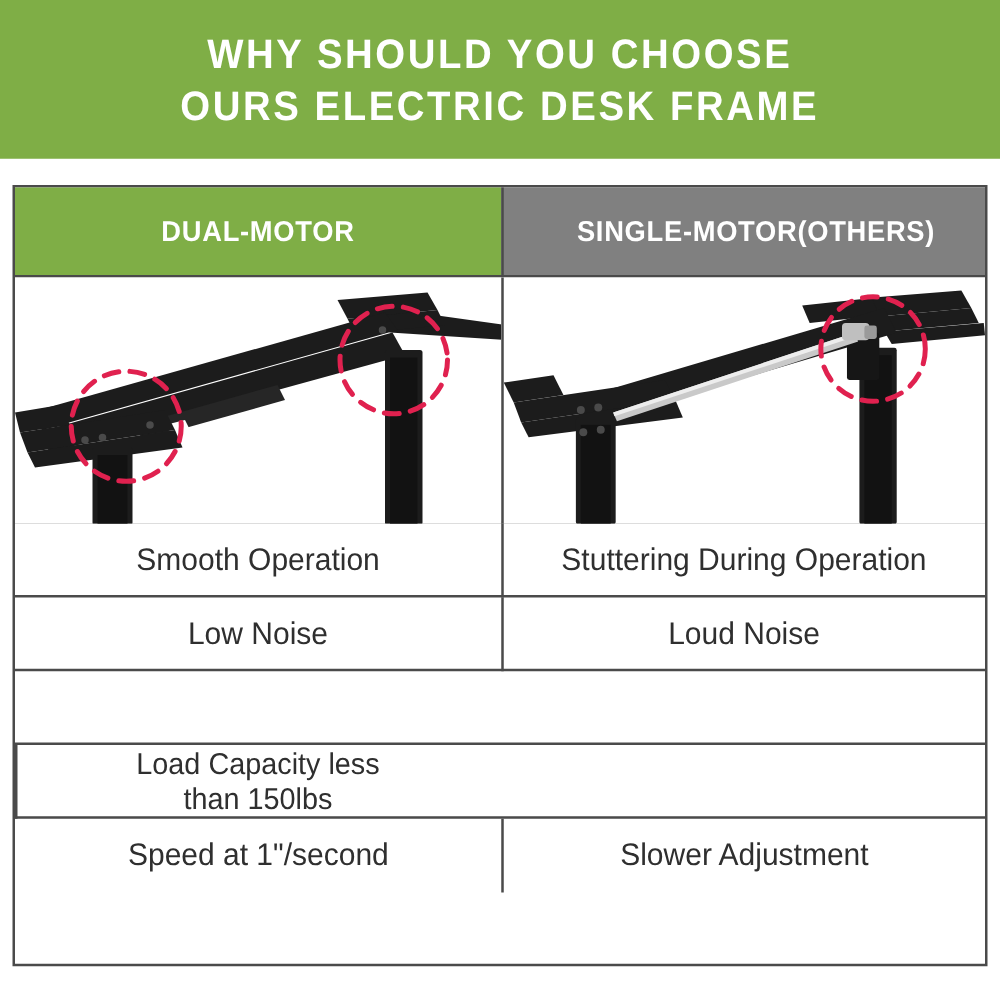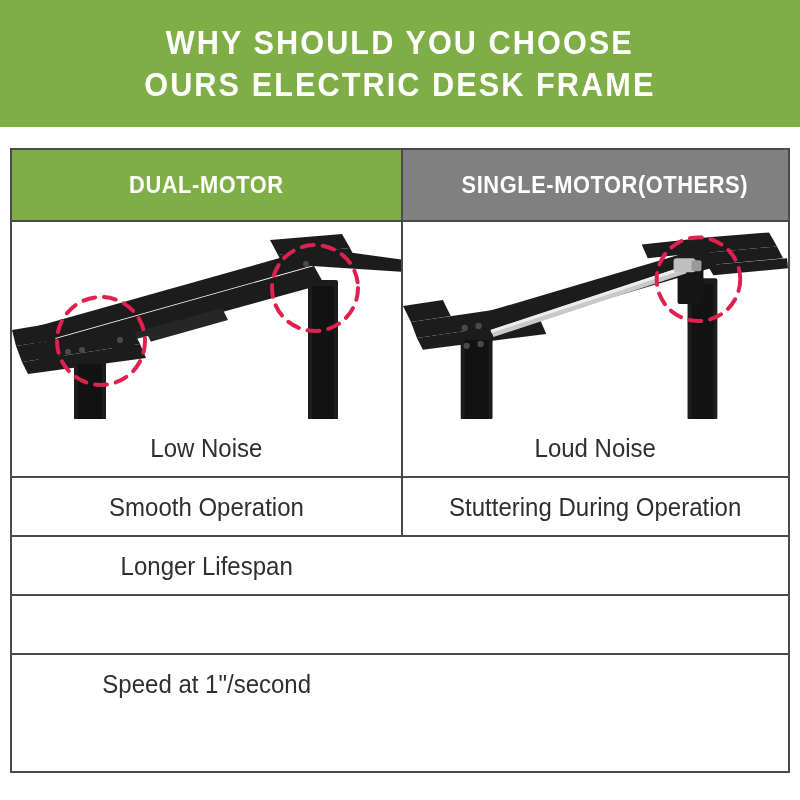--- a/index.html
+++ b/index.html
@@ -197,44 +197,48 @@
         <rect x="290" y="38" width="10" height="11" rx="2" fill="#9A9A9A"></rect>
 
         <circle cx="297" cy="57" r="42" fill="none" stroke="#E0214F" stroke-width="4" stroke-dasharray="12 9" stroke-linecap="round"></circle>
       </svg>
     </div>
   </div>
 
 
   <div class="row row-text">
     <div class="cell left">
+      <span class="txt">Smooth Operation</span>
+    </div>
+    <div class="cell right">
+      <span class="txt">Stuttering During Operation</span>
+    </div>
+  </div>
+
+  <div class="row row-text">
+    <div class="cell left">
       <span class="txt">Low Noise</span>
     </div>
     <div class="cell right">
       <span class="txt">Loud Noise</span>
     </div>
   </div>
 
   <div class="row row-text">
-    <div class="cell left">
-      <span class="txt">Smooth Operation</span>
-    </div>
-    <div class="cell right">
-      <span class="txt">Stuttering During Operation</span>
-    </div>
-  </div>
-
-  <div class="row row-text">
-    <div class="cell left">
-      <span class="txt">Longer Lifespan</span>
-    </div>
-  </div>
-
-  <div class="row row-text">
+  </div>
+
+  <div class="row row-text">
+    <div class="cell right">
+      <span class="txt two-line">Load Capacity less
+than 150lbs</span>
+    </div>
   </div>
 
   <div class="row row-text">
     <div class="cell left">
       <span class="txt">Speed at 1"/second</span>
     </div>
+    <div class="cell right">
+      <span class="txt">Slower Adjustment</span>
+    </div>
   </div>
 
 </div>
 
 </body></html>

